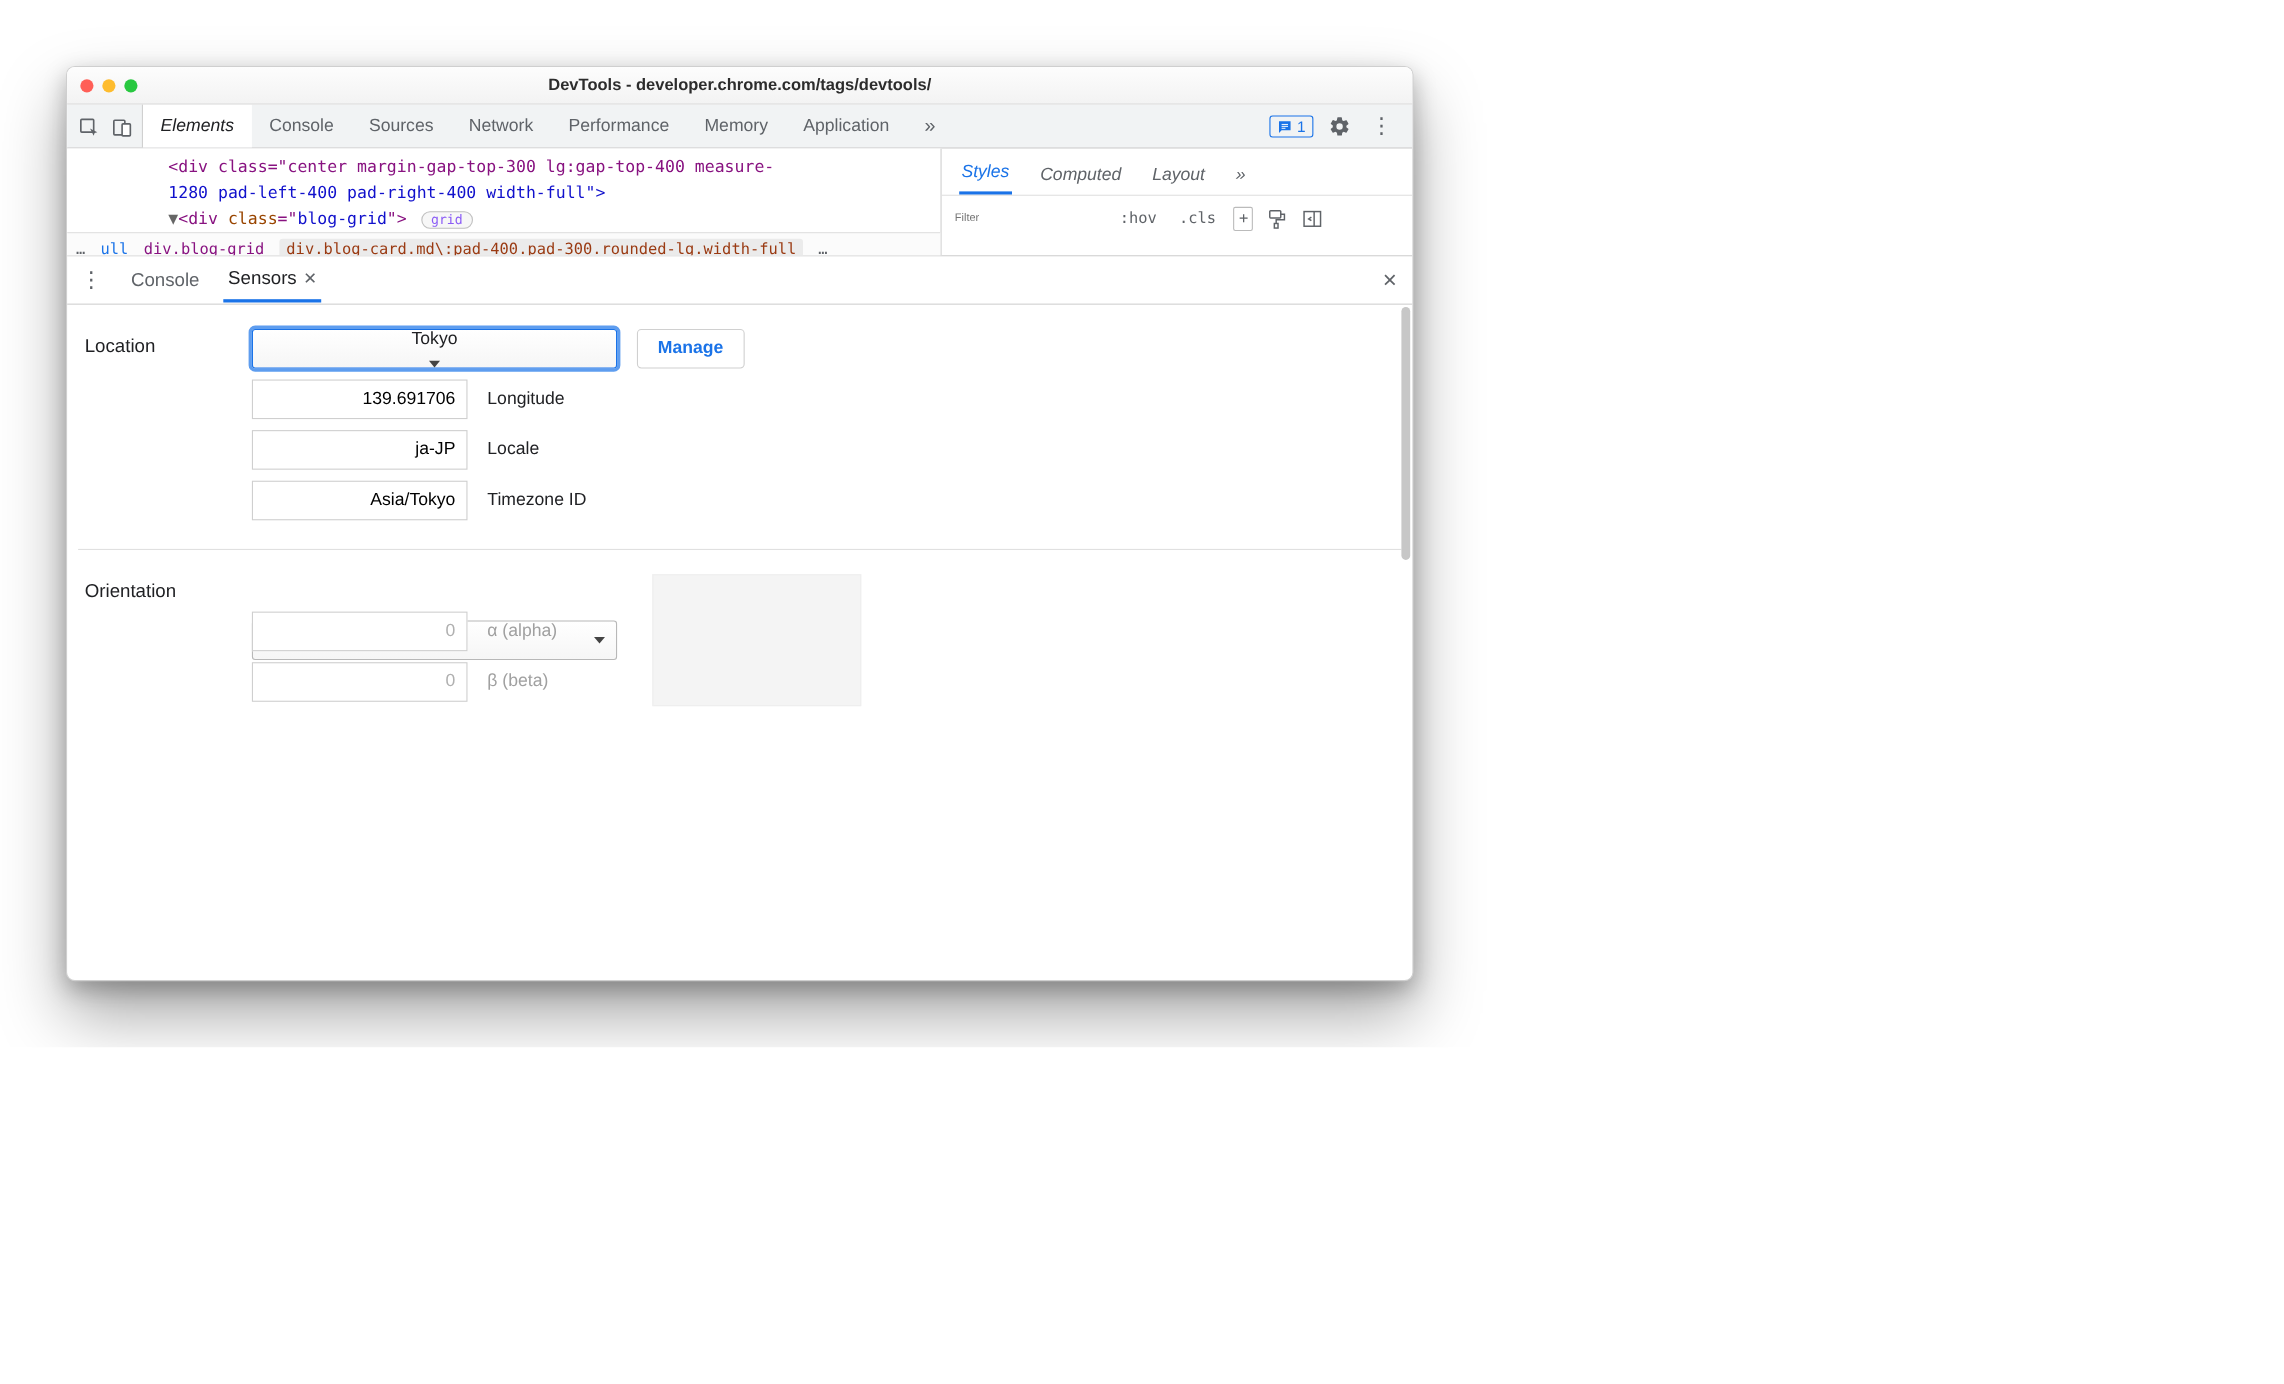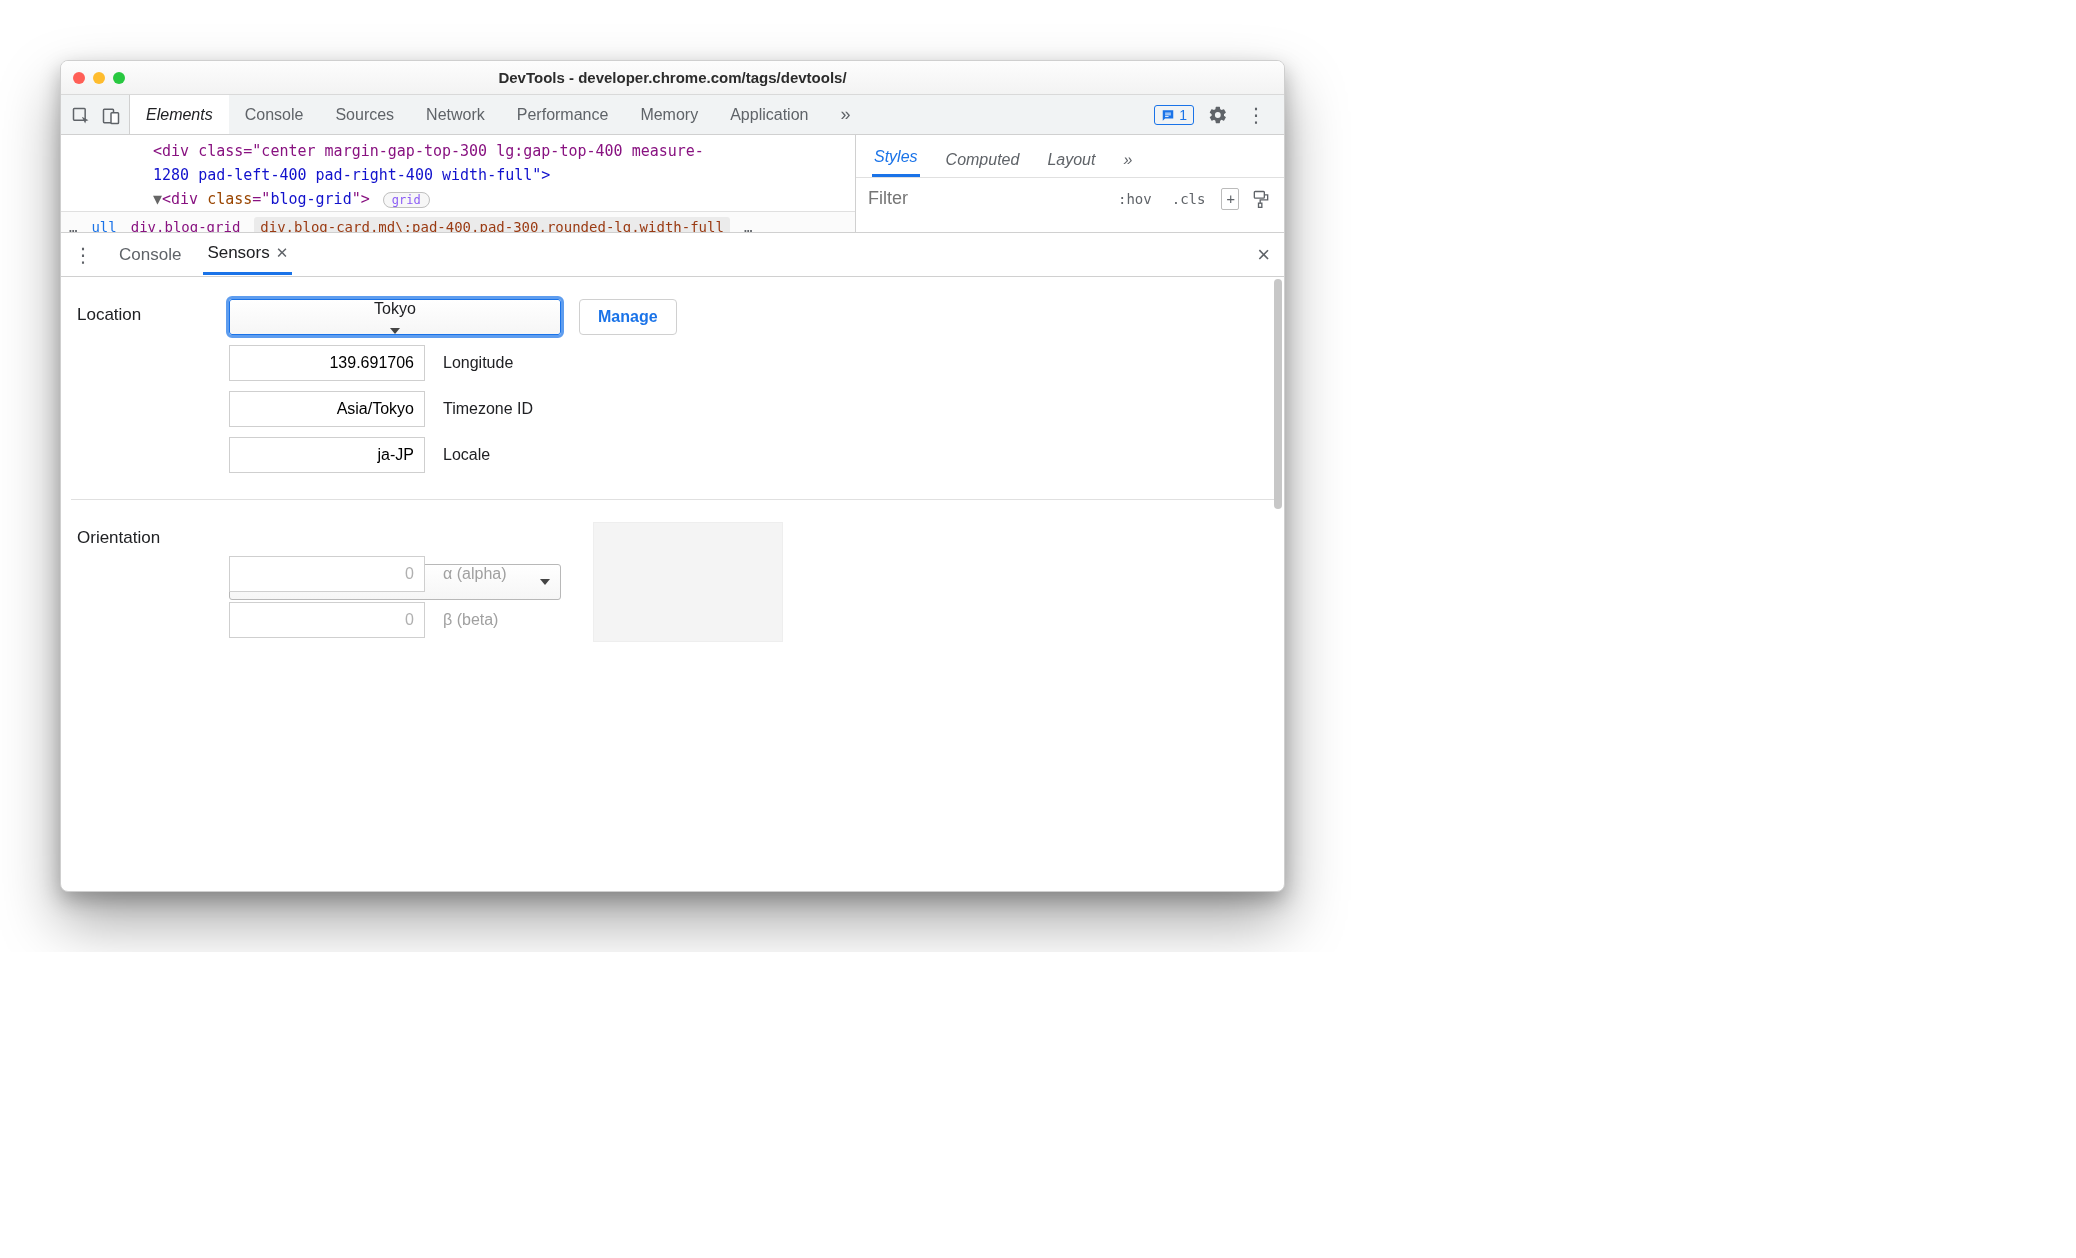--- a/index.html
+++ b/index.html
@@ -63,21 +63,21 @@
   .tag { color:#881280;}
   .gridchip { font-family:inherit; border:1px solid #c0c0c0; background:#f7f7f7; border-radius:10px; font-size:12px; padding:0 8px; margin-left:4px; color:#8b5cf6;}
   .breadcrumb-row { height:30px; border-top:1px solid #e0e0e0; background:#fbfbfb; display:flex; align-items:center; padding:0 8px; font-family: Menlo, Consolas, monospace; font-size:14px; gap:14px; color:#5f6368;}
   .breadcrumb-row .sel { background:#ebebeb; padding:2px 6px; border-radius:3px; color:#9a3a12;}
   .crumb-purple { color:#881280;}
   .styles-pane { flex:1; display:flex; flex-direction:column;}
   .styles-tabs { height:42px; display:flex; align-items:flex-end; gap:24px; padding:0 16px;}
   .styles-tab { font-size:16px; color:#5f6368; padding:8px 2px; cursor:pointer;font-style:italic;}
   .styles-tab.active { color:#1a73e8; border-bottom:3px solid #1a73e8; font-weight:500;}
   .styles-toolbar { height:42px; border-top:1px solid #e0e0e0; display:flex; align-items:center; padding:0 10px; gap:12px;}
-  .filter-input { flex:0 0 120px; height:26px; border:none; outline:none; font-size:18px; color:#0c4a6e; background:transparent;}
+  .filter-input { flex:0 0 120px; height:26px; border:none; outline:none; font-size:10px; color:#0c4a6e; background:transparent;}
   .pill { font-family: Menlo, monospace; font-size:14px; color:#5f6368; padding:2px 4px;}
   
   .drawer-tabs { height:44px; border-bottom:1px solid #d0d0d0; display:flex; align-items:center; padding:0 8px; gap:18px; position:relative;}
   .dots-vert { font-size:20px; color:#5f6368; padding:0 4px;}
   .drawer-tab { font-size:17px; color:#5f6368; padding:9px 4px; cursor:pointer; display:flex; align-items:center; gap:6px;}
   .drawer-tab.active { color:#202124; border-bottom:3px solid #1a73e8; font-weight:500;}
   .close-x { position:absolute; right:14px; font-size:22px; color:#5f6368; cursor:pointer;}
   .drawer-body { flex:1; overflow:auto; padding:22px 10px 10px 10px; position:relative;}
   .scroll-thumb { position:absolute; right:2px; top:2px; width:8px; height:230px; background:#c7c7c7; border-radius:4px;}
   .sensor-section { display:flex; gap:40px; margin-left:6px; margin-bottom:20px;}
@@ -223,26 +223,26 @@
             <span>Tokyo</span>
             <span class="caret-down"></span>
           </div>
           <button class="manage-btn">Manage</button>
         </div>
         <div class="control-row">
           <input class="text-input" value="139.691706" style="">
           <span class="field-lbl">Longitude</span>
         </div>
         <div class="control-row">
+          <input class="text-input" value="ja-JP" style="">
+          <span class="field-lbl">Locale</span>
+        </div>
+        <div class="control-row">
           <input class="text-input" value="Asia/Tokyo" style="">
           <span class="field-lbl">Timezone ID</span>
-        </div>
-        <div class="control-row">
-          <input class="text-input" value="ja-JP" style="">
-          <span class="field-lbl">Locale</span>
         </div>
       </div>
     </div>
 
     <div class="divider"></div>
 
     <div class="sensor-section">
       <div class="sensor-label">Orientation</div>
       <div class="sensor-controls">
         <div class="control-row">

